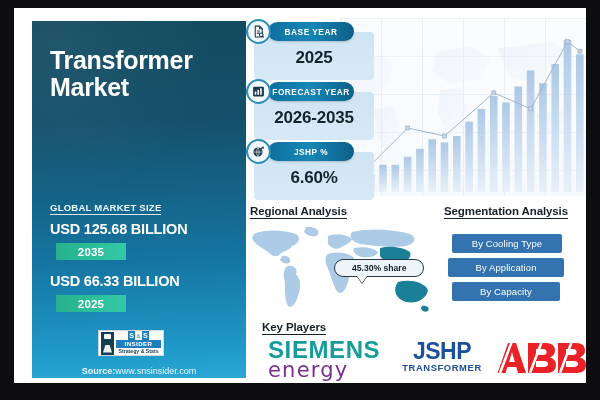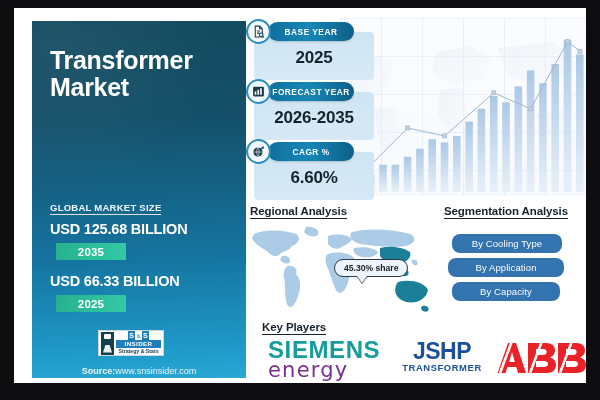--- a/index.html
+++ b/index.html
@@ -152,33 +152,33 @@
   #h-regional{ left:4px; top:197px; }
   #h-segment{ left:198px; top:197px; }
   #h-players{ left:16px; top:313px; }
 
   
   #mapwrap{ position:absolute; left:0px; top:216px; width:190px; height:92px; }
   #mapwrap svg{ display:block; }
   #sharebubble{
     position:absolute; left:88px; top:35px;
     background:#eef5fa; border:1.3px solid #2b3a45; border-radius:11px;
-    padding:3px 9px; color:#16212a; font-size:8.6px; font-weight:bold;
+    padding:3px 17px; color:#16212a; font-size:8.6px; font-weight:bold;
     white-space:nowrap;
   }
   #sharebubble:after{
     content:""; position:absolute; left:22px; bottom:-7px;
     border-left:5px solid transparent; border-right:5px solid transparent;
     border-top:7px solid #eef5fa;
     filter:drop-shadow(0 1px 0 #2b3a45);
   }
 
   
   .segchip{
-    position:absolute; height:19px; border-radius:8px;
+    position:absolute; height:19px; border-radius:2px;
     background:#3273b0; color:#fff; font-size:9.5px;
     display:flex; align-items:center; justify-content:center;
     letter-spacing:.1px;
   }
   #s1{ left:206px; top:226px; width:110px; }
   #s2{ left:202px; top:250px; width:116px; }
   #s3{ left:206px; top:274px; width:108px; }
 
   
   #players{
@@ -331,21 +331,21 @@
             <rect x="5" y="12" width="3" height="6" fill="#fff"></rect>
             <rect x="10" y="9" width="3" height="9" fill="#fff"></rect>
             <rect x="15" y="6" width="3" height="12" fill="#fff"></rect>
           </svg>
         </div>
         <div class="num">2026-2035</div>
       </div>
 
       <div class="badge" id="b3">
         <div class="body"></div>
-        <div class="pill">CAGR %</div>
+        <div class="pill">JSHP %</div>
         <div class="ico">
           <svg width="13" height="13" viewBox="0 0 24 24">
             <circle cx="11" cy="13" r="8.5" fill="#1b3c4d"></circle>
             <path d="M3 13h16M11 4.5c3 4 3 13 0 17M11 4.5c-3 4-3 13 0 17" stroke="#fff" stroke-width="1.1" fill="none"></path>
             <path d="M14 9 L20.5 3.5" stroke="#1b3c4d" stroke-width="2"></path>
             <path d="M21.5 2.5 L22 7 L17.5 6.5 Z" fill="#1b3c4d"></path>
           </svg>
         </div>
         <div class="num">6.60%</div>
       </div>

